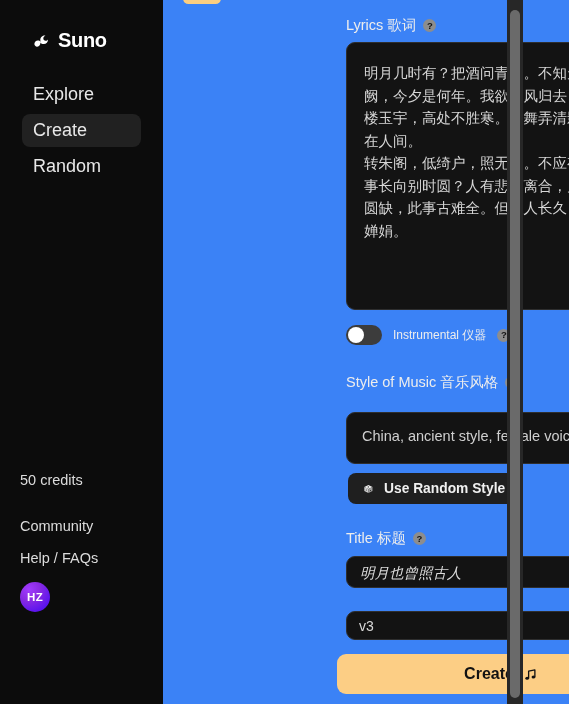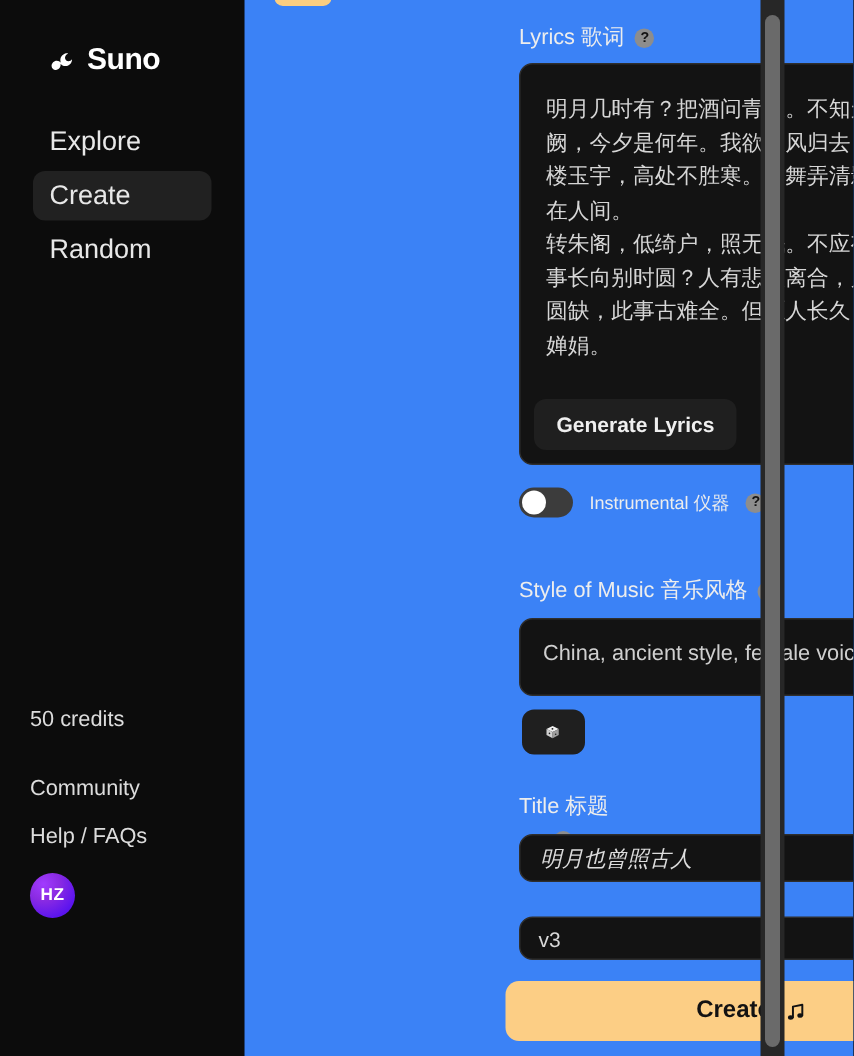--- a/index.html
+++ b/index.html
@@ -126,39 +126,39 @@
     background: #3c3c3c; position: relative; cursor: pointer; flex: 0 0 auto;
   }
   .toggle .knob {
     position: absolute; left: 2px; top: 2px;
     width: 16px; height: 16px; border-radius: 50%;
     background: #fff;
   }
   .inst-label { color: #ededed; font-size: 12px; line-height: 18px; }
 
   
-  .style-label { position: absolute; left: 183px; top: 386px; }
+  .style-label { position: absolute; left: 183px; top: 374px; }
   .style-box { position: absolute; left: 183px; top: 412px; width: 310px; height: 52px; }
   .style-value {
     position: absolute; left: 15px; top: 14px;
     color: #cfcfcf; font-size: 14.5px; line-height: 18px;
   }
 
   .random-btn {
     position: absolute; left: 185px; top: 473px;
     display: flex; align-items: center; gap: 8px;
     background: #1f1f1f; color: #f0f0f0;
     font-size: 13.8px; font-weight: 700;
     padding: 8px 14px;
     border: none; border-radius: 8px;
     cursor: pointer; font-family: inherit;
   }
 
   
-  .title-label { position: absolute; left: 183px; top: 530px; flex-direction: column; }
+  .title-label { position: absolute; left: 183px; top: 530px; }
   .title-box { position: absolute; left: 183px; top: 556px; width: 310px; height: 32px; }
   .title-value {
     position: absolute; left: 13px; top: 7px;
     color: #dcdcdc; font-size: 14.5px; line-height: 18px; font-style: italic;
   }
 
   
   .model-box {
     position: absolute; left: 183px; top: 611px; width: 310px; height: 29px;
     display: flex; align-items: center; justify-content: space-between;
@@ -224,21 +224,20 @@
     <div class="top-cut"></div>
 
     <div class="field-label" style="position:absolute;left:183px;top:17px;">
       <span>Lyrics 歌词</span>
       <span class="help-icon">?</span>
     </div>
 
     <div class="lyrics-wrap box">
       <div class="lyrics-text">明月几时有？把酒问青天。不知天上宫阙，今夕是何年。我欲乘风归去，又恐琼楼玉宇，高处不胜寒。起舞弄清影，何似在人间。
 转朱阁，低绮户，照无眠。不应有恨，何事长向别时圆？人有悲欢离合，月有阴晴圆缺，此事古难全。但愿人长久，千里共婵娟。</div>
-      <button class="gen-lyrics-btn">Generate Lyrics</button>
 
     </div>
 
     <div class="inst-row">
       <div class="toggle">
         <div class="knob"></div>
       </div>
       <span class="inst-label">Instrumental 仪器</span>
       <span class="help-icon">?</span>
     </div>
@@ -254,20 +253,21 @@
 
     <button class="random-btn">
       <svg class="dice" width="14" height="14" viewBox="0 0 24 24">
         <path d="M4 8.5 11 5l7 3.5-7 3.5z" fill="#f0f0f0"></path>
         <path d="M4 8.5v7l7 3.5v-7z" fill="#cfcfcf"></path>
         <path d="M18 8.5v7l-7 3.5v-7z" fill="#9e9e9e"></path>
         <circle cx="10.8" cy="8.4" r="1.1" fill="#1f1f1f"></circle>
         <circle cx="14.5" cy="14.5" r="0.9" fill="#1f1f1f"></circle>
         <circle cx="7.4" cy="13.6" r="0.9" fill="#1f1f1f"></circle>
       </svg>
+      <span>Use Random Style</span>
     </button>
 
     <div class="field-label title-label">
       <span>Title 标题</span>
       <span class="help-icon">?</span>
     </div>
     <div class="title-box box">
       <div class="title-value">明月也曾照古人</div>
     </div>
 

